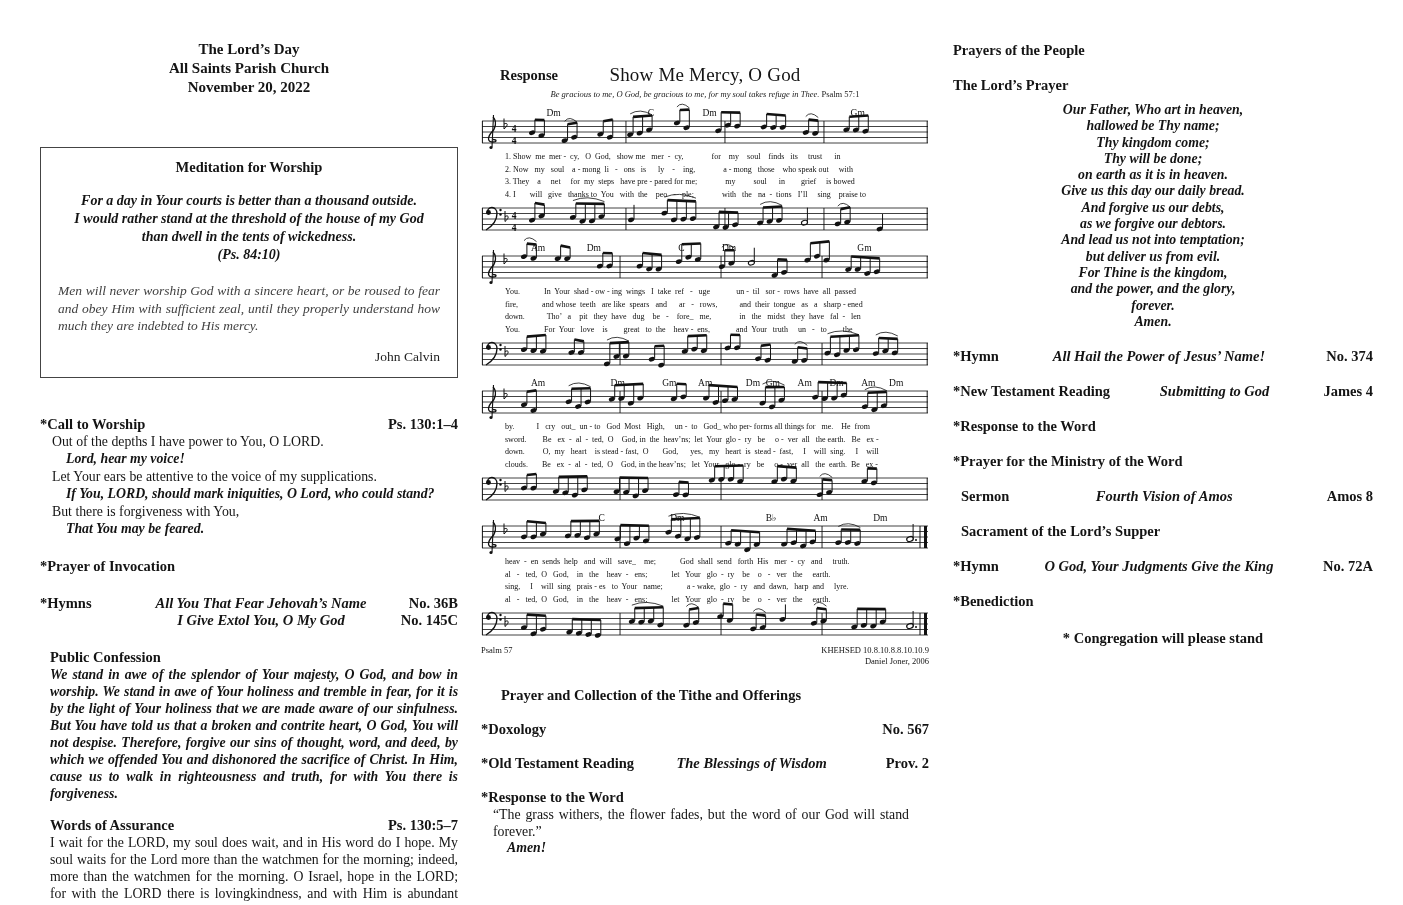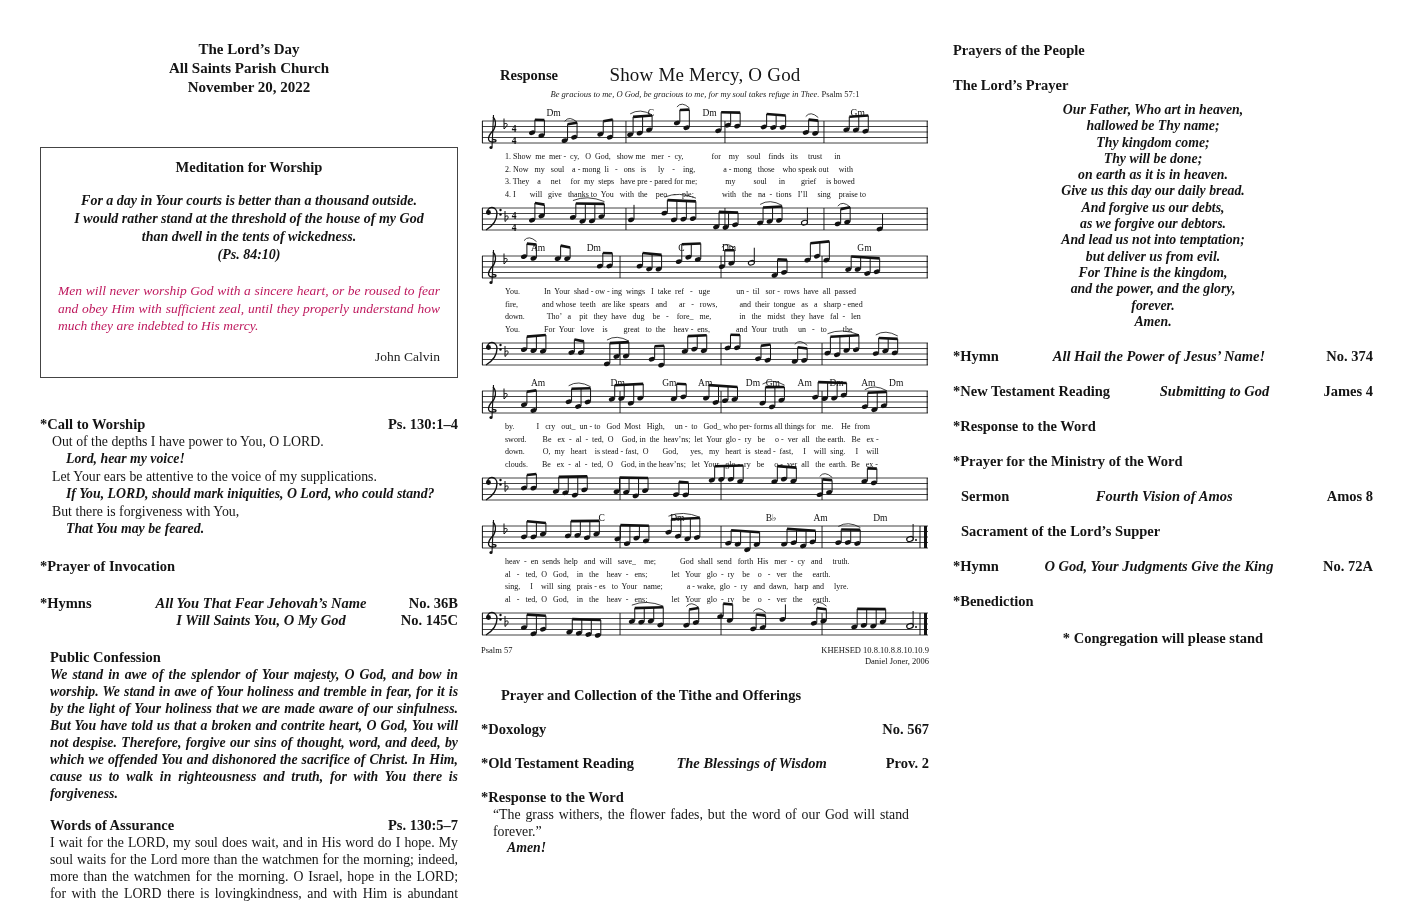--- a/index.html
+++ b/index.html
@@ -9,21 +9,21 @@
   .col { position:absolute; }
   .col-left  { left:40px;  top:40px;  width:418px; }
   .col-mid   { left:481px; top:24px;  width:448px;margin-top:40px; }
   .col-right { left:953px; top:42px;  width:420px; }
 
   
   .church-head { text-align:center; font-weight:bold; font-size:15px; line-height:19px; }
   .med-box { border:1px solid #444; margin-top:50px; padding:11px 17px 12px; }
   .med-title { text-align:center; font-weight:bold; font-size:14.5px; }
   .med-quote { margin-top:16px; text-align:center; font-weight:bold; font-style:italic; font-size:14px; line-height:18px; }
-  .med-body  { margin-top:18px; font-style:italic; color:#be185d; font-size:13.5px; line-height:17.5px; text-align:justify; }
+  .med-body  { margin-top:18px; font-style:italic; color:#404040; font-size:13.5px; line-height:17.5px; text-align:justify; }
   .med-attr  { margin-top:14px; text-align:right; font-size:13.5px; color:#222; }
 
   .sec-row { display:flex; align-items:baseline; font-weight:bold; font-size:14.5px; }
   .sec-row .ref { margin-left:auto; }
 
   .resp-lines { font-size:13.8px; line-height:17.5px; }
   .resp-lines .pl { padding-left:12px; }
   .resp-lines .rs { padding-left:26px; font-weight:bold; font-style:italic; }
 
   .hymn-row { display:flex; align-items:baseline; font-size:14.5px; }
@@ -112,21 +112,21 @@
     <span>*Prayer of Invocation</span>
   </div>
 
   <div class="hymn-row" style="margin-top:20px;">
     <span class="lbl">*Hymns</span>
     <span class="ttl">All You That Fear Jehovah’s Name</span>
     <span class="num">No. 36B</span>
   </div>
   <div class="hymn-row">
     <span class="spacer"></span>
-    <span class="ttl">I Will Saints You, O My God</span>
+    <span class="ttl">I Give Extol You, O My God</span>
     <span class="num">No. 145C</span>
   </div>
 
   <div class="sec-row" style="margin-top:20px; padding-left:10px;">
     <span>Public Confession</span>
   </div>
   <div class="conf-body">We stand in awe of the splendor of Your majesty, O God, and bow in worship. We stand in awe of Your holiness and tremble in fear, for it is by the light of Your holiness that we are made aware of our sinfulness. But You have told us that a broken and contrite heart, O God, You will not despise. Therefore, forgive our sins of thought, word, and deed, by which we offended You and dishonored the sacrifice of Christ. In Him, cause us to walk in righteousness and truth, for with You there is forgiveness.</div>
 
   <div class="sec-row" style="margin-top:15px; padding-left:10px;">
     <span>Words of Assurance</span>

